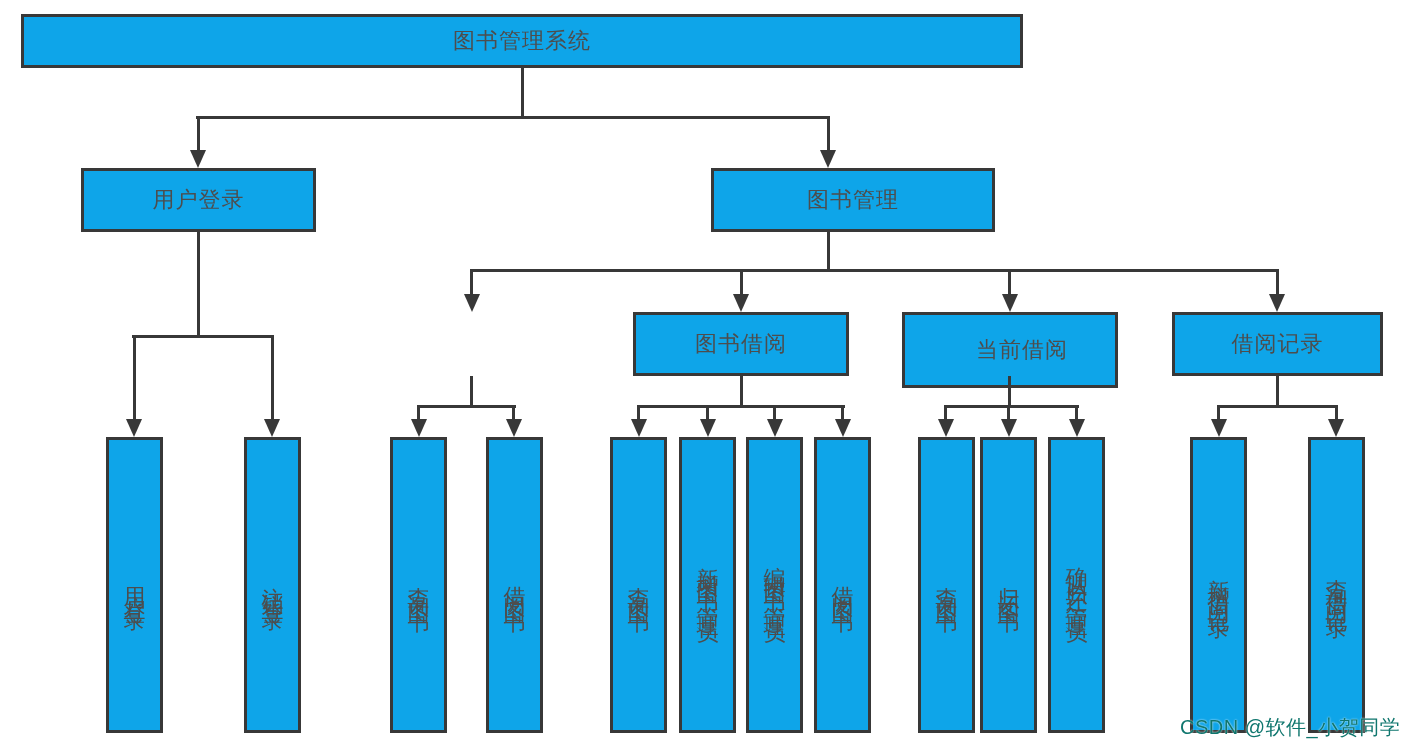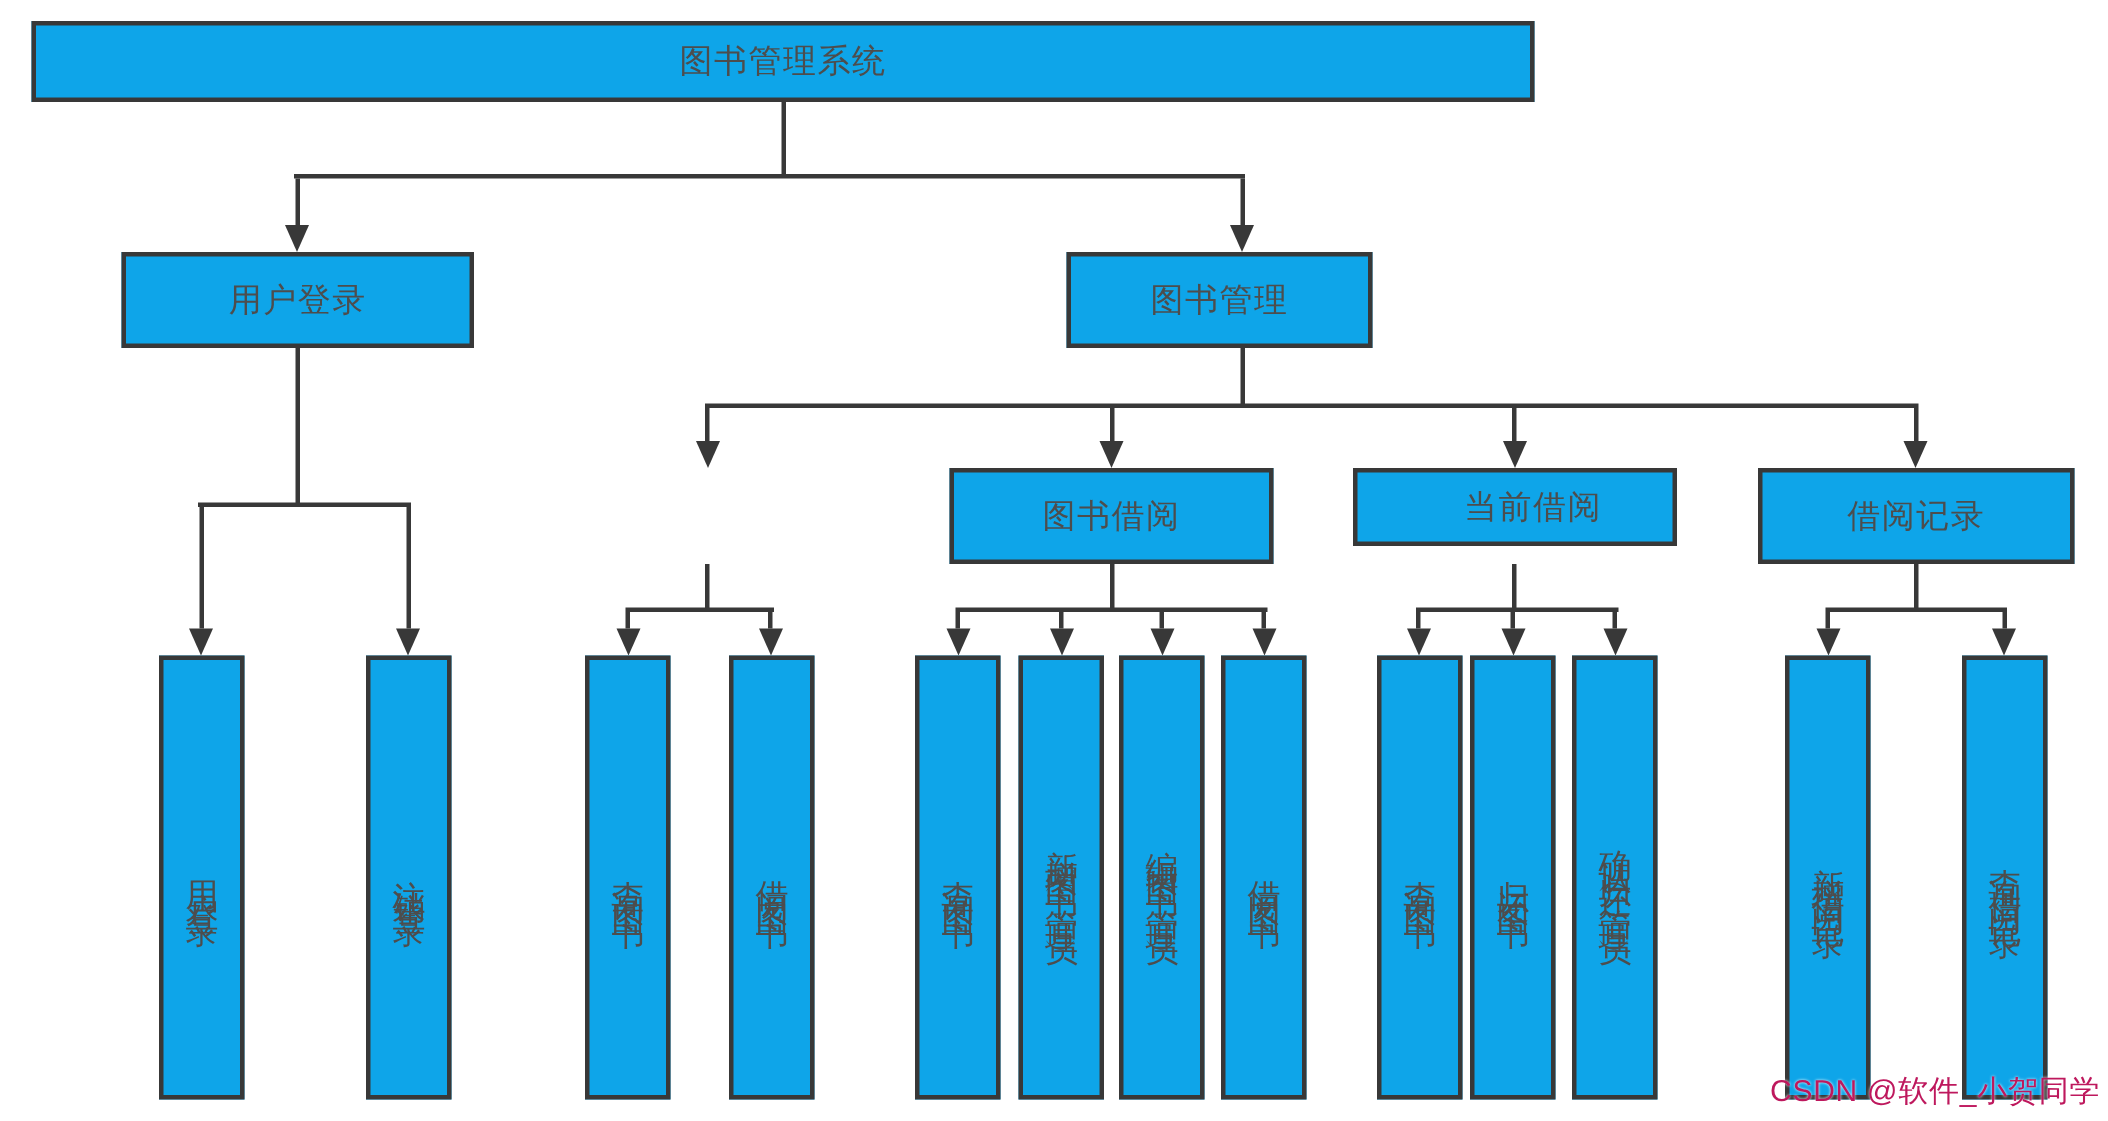--- a/index.html
+++ b/index.html
@@ -37,21 +37,21 @@
     width: 0; height: 0;
     border-left: 8px solid transparent;
     border-right: 8px solid transparent;
     border-top: 18px solid #383838;
   }
   .watermark {
     position: absolute;
     left: 1180px;
     top: 714px;
     font-size: 20px;
-    color: #be185d;
+    color: #0f766e;
     letter-spacing: 0.5px;
     white-space: nowrap;
     text-shadow: 0 0 2px #ffffff;
     z-index: 5;
   }
 </style>
 </head>
 <body>
 
 <div class="canvas">
@@ -63,21 +63,21 @@
   <div class="vl" style="left:521px; top:68px; height:49px;"></div>
   <div class="hl" style="left:196px; top:116px; width:634px;"></div>
   <div class="vl" style="left:197px; top:119px; height:31px;"></div>
   <div class="vl" style="left:827px; top:119px; height:31px;"></div>
   <div class="arr" style="left:190px; top:150px;"></div>
   <div class="arr" style="left:820px; top:150px;"></div>
 
   <div class="box" style="left:81px; top:168px; width:235px; height:64px;">
     <span>用户登录</span>
   </div>
-  <div class="box" style="left:711px; top:168px; width:204px; height:64px;">
+  <div class="box" style="left:711px; top:168px; width:284px; height:64px;">
     <span>图书管理</span>
   </div>
 
   <div class="vl" style="left:197px; top:232px; height:105px;"></div>
   <div class="hl" style="left:132px; top:335px; width:142px;"></div>
   <div class="vl" style="left:133px; top:338px; height:81px;"></div>
   <div class="vl" style="left:271px; top:338px; height:81px;"></div>
   <div class="arr" style="left:126px; top:419px;"></div>
   <div class="arr" style="left:264px; top:419px;"></div>
 
@@ -88,21 +88,21 @@
   <div class="vl" style="left:1008px; top:272px; height:22px;"></div>
   <div class="vl" style="left:1276px; top:272px; height:22px;"></div>
   <div class="arr" style="left:464px; top:294px;"></div>
   <div class="arr" style="left:733px; top:294px;"></div>
   <div class="arr" style="left:1002px; top:294px;"></div>
   <div class="arr" style="left:1269px; top:294px;"></div>
 
   <div class="box" style="left:633px; top:312px; width:216px; height:64px;">
     <span>图书借阅</span>
   </div>
-  <div class="box" style="left:902px; top:312px; width:216px; height:52px;padding-left:24px;">
+  <div class="box" style="left:902px; top:312px; width:216px; height:76px;padding-left:24px;">
     <span>当前借阅</span>
   </div>
   <div class="box" style="left:1172px; top:312px; width:211px; height:64px;">
     <span>借阅记录</span>
   </div>
 
   <div class="vl" style="left:470px; top:376px; height:31px;"></div>
   <div class="hl" style="left:417px; top:405px; width:99px;"></div>
   <div class="vl" style="left:417px; top:408px; height:11px;"></div>
   <div class="vl" style="left:512px; top:408px; height:11px;"></div>

